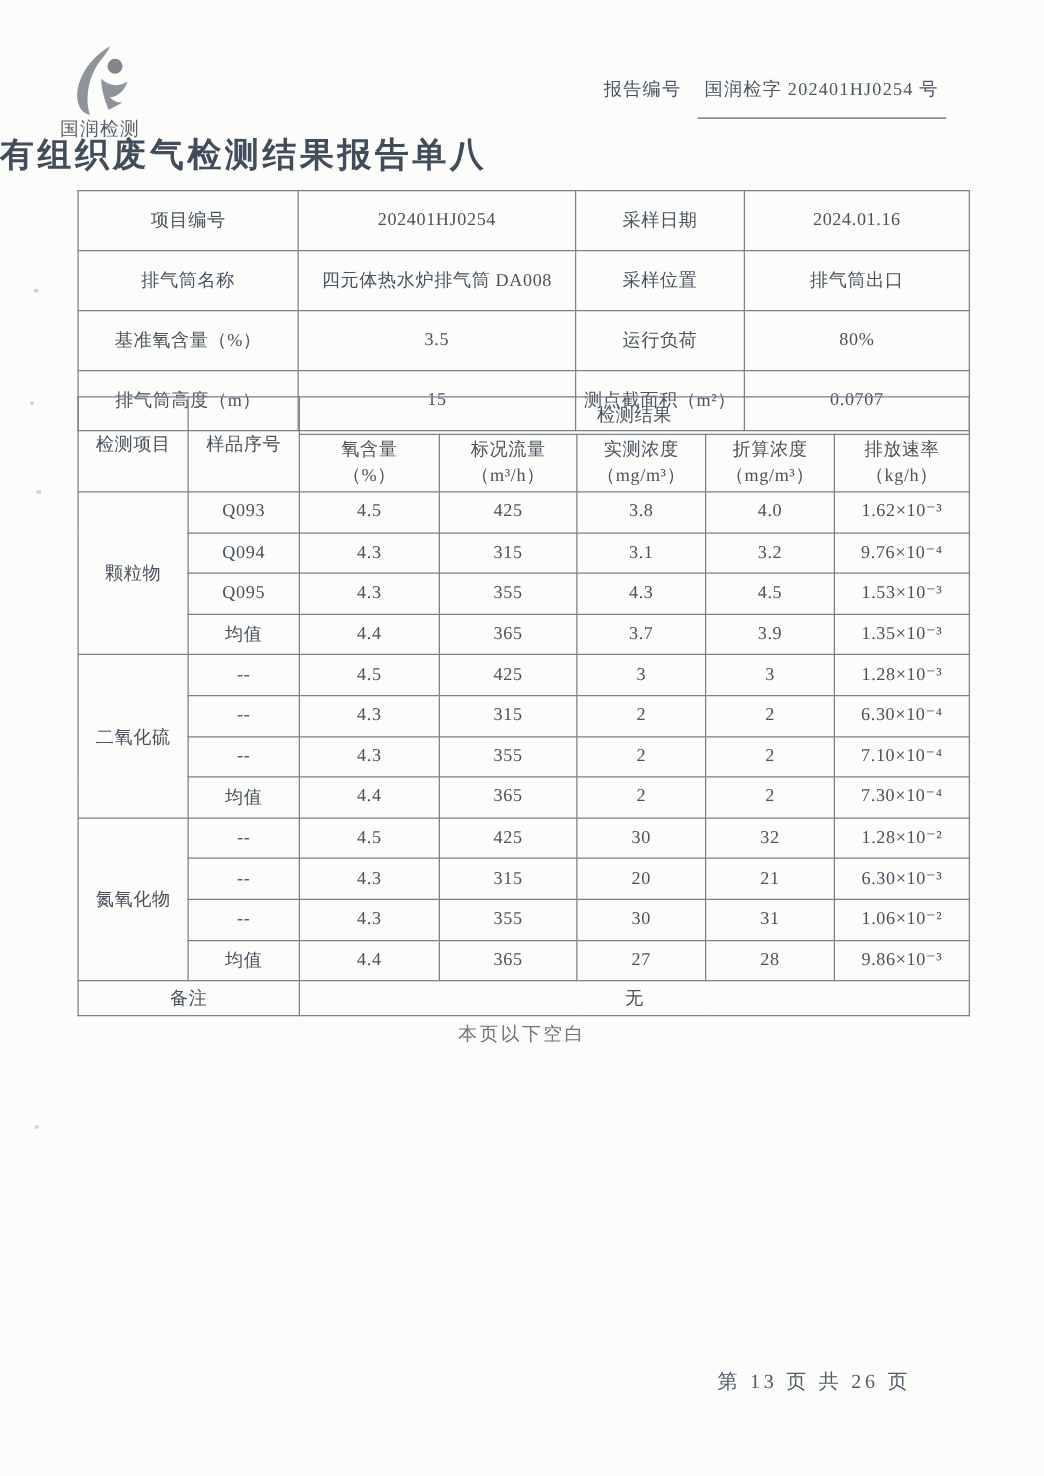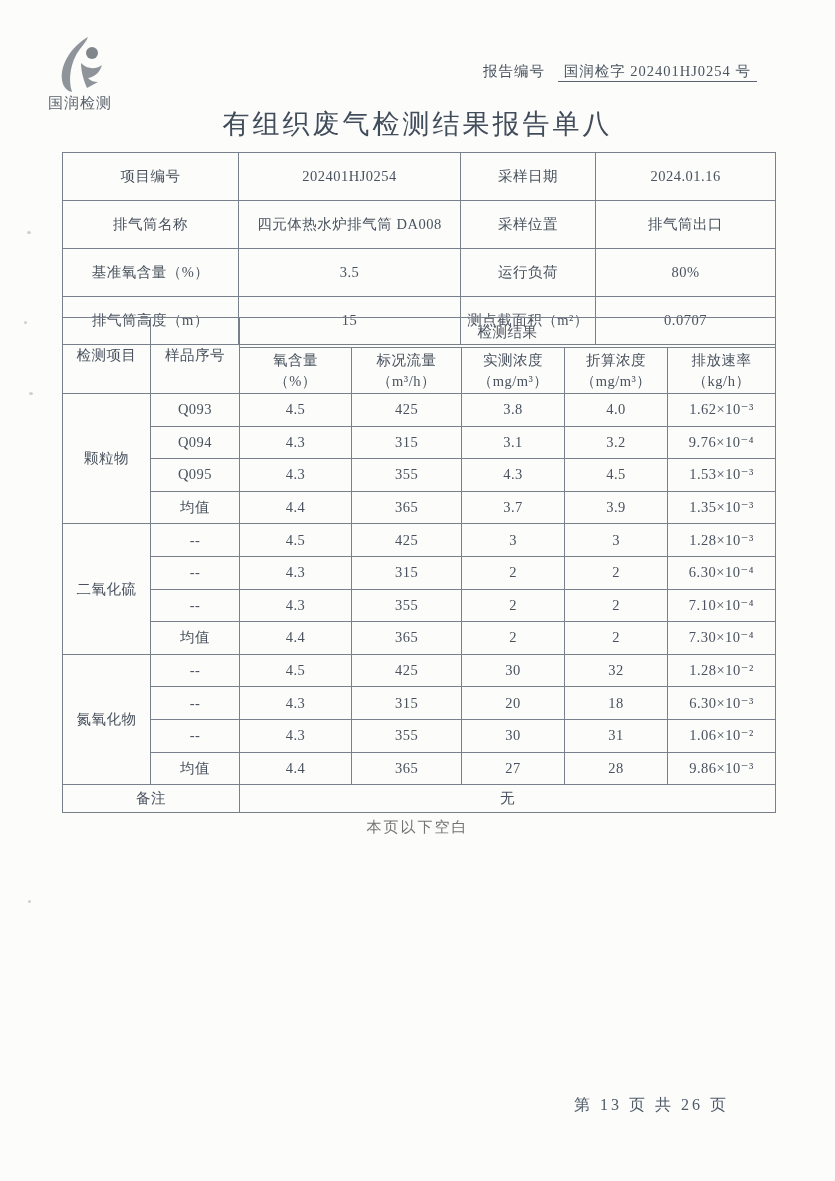--- a/index.html
+++ b/index.html
@@ -19,26 +19,26 @@
     font-size: 15px; font-weight: normal; letter-spacing: 1px; color: #5a616b;
     font-family: "Liberation Sans", "DejaVu Sans", sans-serif;
   }
   .report-no {
     position: absolute; top: 62px; right: 78px;
     font-size: 14.5px; letter-spacing: 1px; color: #4a5460;
     white-space: nowrap;
   }
   .report-no .num {
     border-bottom: 1px solid #5b6572;
-    padding: 0 6px 2px 6px; margin-left: 8px; margin-top: 20px;
+    padding: 0 6px 14px 6px; margin-left: 8px; margin-top: 20px;
   }
   .doc-title {
     position: absolute; top: 106px; left: 0; width: 100%;
-    text-align: center;
-    font-size: 27px; letter-spacing: 3px; color: #424d5b;
+    text-align: left;
+    font-size: 27px; letter-spacing: 3px; color: #424d5b; font-weight: bold;
   }
   
   table {
     position: absolute; left: 62px; width: 713px;
     border-collapse: collapse; table-layout: fixed;
     color: #49525e;
   }
   td {
     border: 1px solid #78808b;
     text-align: center; vertical-align: middle;
@@ -237,21 +237,21 @@
     <td>425</td>
     <td>30</td>
     <td>32</td>
     <td>1.28×10⁻²</td>
   </tr>
   <tr class="data">
     <td>--</td>
     <td>4.3</td>
     <td>315</td>
     <td>20</td>
-    <td>18</td>
+    <td>21</td>
     <td>6.30×10⁻³</td>
   </tr>
   <tr class="data">
     <td>--</td>
     <td>4.3</td>
     <td>355</td>
     <td>30</td>
     <td>31</td>
     <td>1.06×10⁻²</td>
   </tr>

